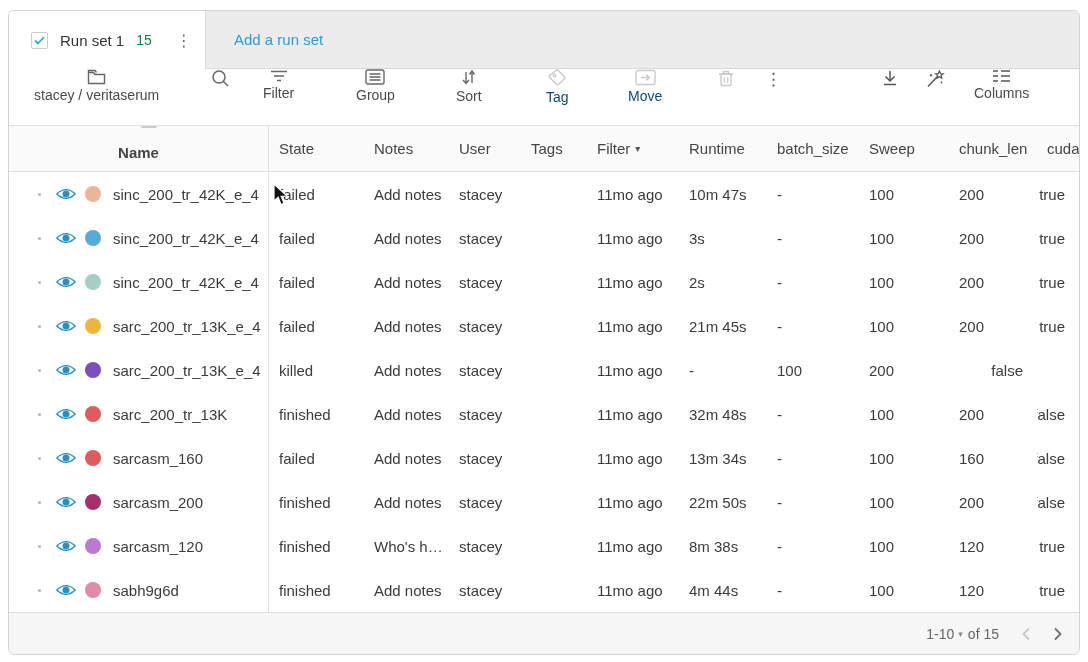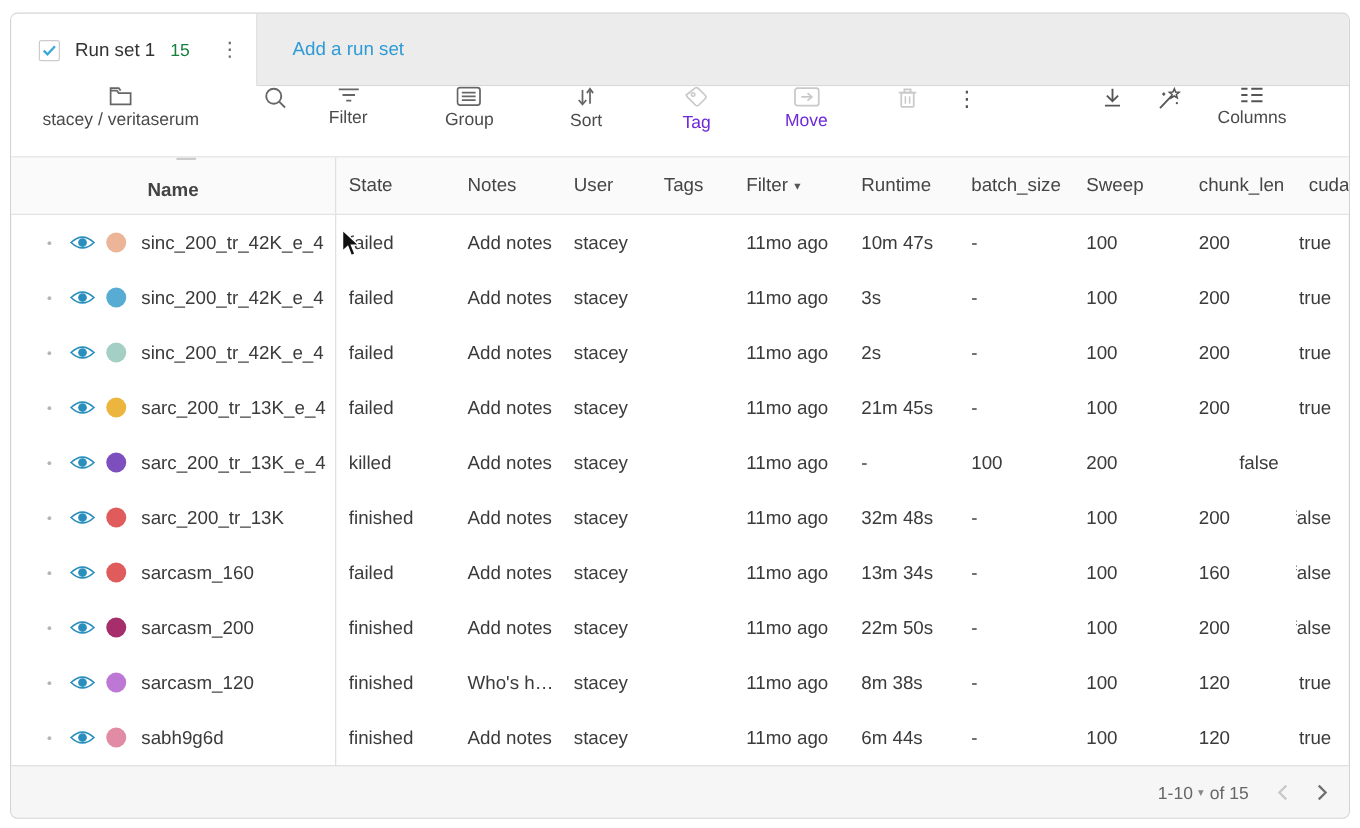--- a/index.html
+++ b/index.html
@@ -21,21 +21,21 @@
   .checkbox { width: 17px; height: 17px; border: 1px solid #ccc; border-radius: 2px;
     background: #fff; display: inline-flex; align-items: center; justify-content: center; }
   .checkbox svg { display: block; }
   .add-runset { display: flex; align-items: center; margin-left: 28px; font-size: 15px;
     color: #2e9bd6; cursor: pointer; }
 
   
   .toolbar { position: relative; height: 57px; background: #fff; border-bottom: 1px solid #e2e2e2; }
   .tool { position: absolute; top: 0; height: 56px; display: flex; align-items: center;
     gap: 2px; font-size: 14px; color: #4a4a4a; cursor: pointer; flex-direction: column; }
-  .tool.disabled { color: #6d28d9; cursor: default; }
+  .tool.disabled { color: #0c4a6e; cursor: default; }
   .tool svg { display: block; }
 
   
   .grid { display: grid;
     grid-template-columns: 260px 95px 85px 72px 66px 92px 88px 92px 90px 88px 1fr; }
   .thead { height: 46px; background: #fafafa; border-bottom: 1px solid #e2e2e2; }
   .thead .cell { display: flex; align-items: center; font-size: 15px; color: #454545; }
   .cell { padding-left: 10px; overflow: hidden; white-space: nowrap; }
   .namecol { border-right: 1px solid #e0e0e0; padding-left: 0; position: relative;
     display: flex; align-items: center; }
@@ -401,21 +401,21 @@
         <circle cx="12" cy="8" r="4.2" fill="#2b8fbe"></circle>
       </svg>
       <span class="run-dot" style="background: rgb(225, 139, 164);"></span>
       <span class="run-name">sabh9g6d</span>
     </div>
     <div class="cell">finished</div>
     <div class="cell muted">Add notes</div>
     <div class="cell">stacey</div>
     <div class="cell"></div>
     <div class="cell">11mo ago</div>
-    <div class="cell">6m 44s</div>
+    <div class="cell">4m 44s</div>
     <div class="cell">-</div>
     <div class="cell">100</div>
     <div class="cell">120</div>
     <div class="cell cell-right">true</div>
   </div>
     </div>
 
   <div class="footer">
     <span class="page-label">
       <span>1-10</span>

